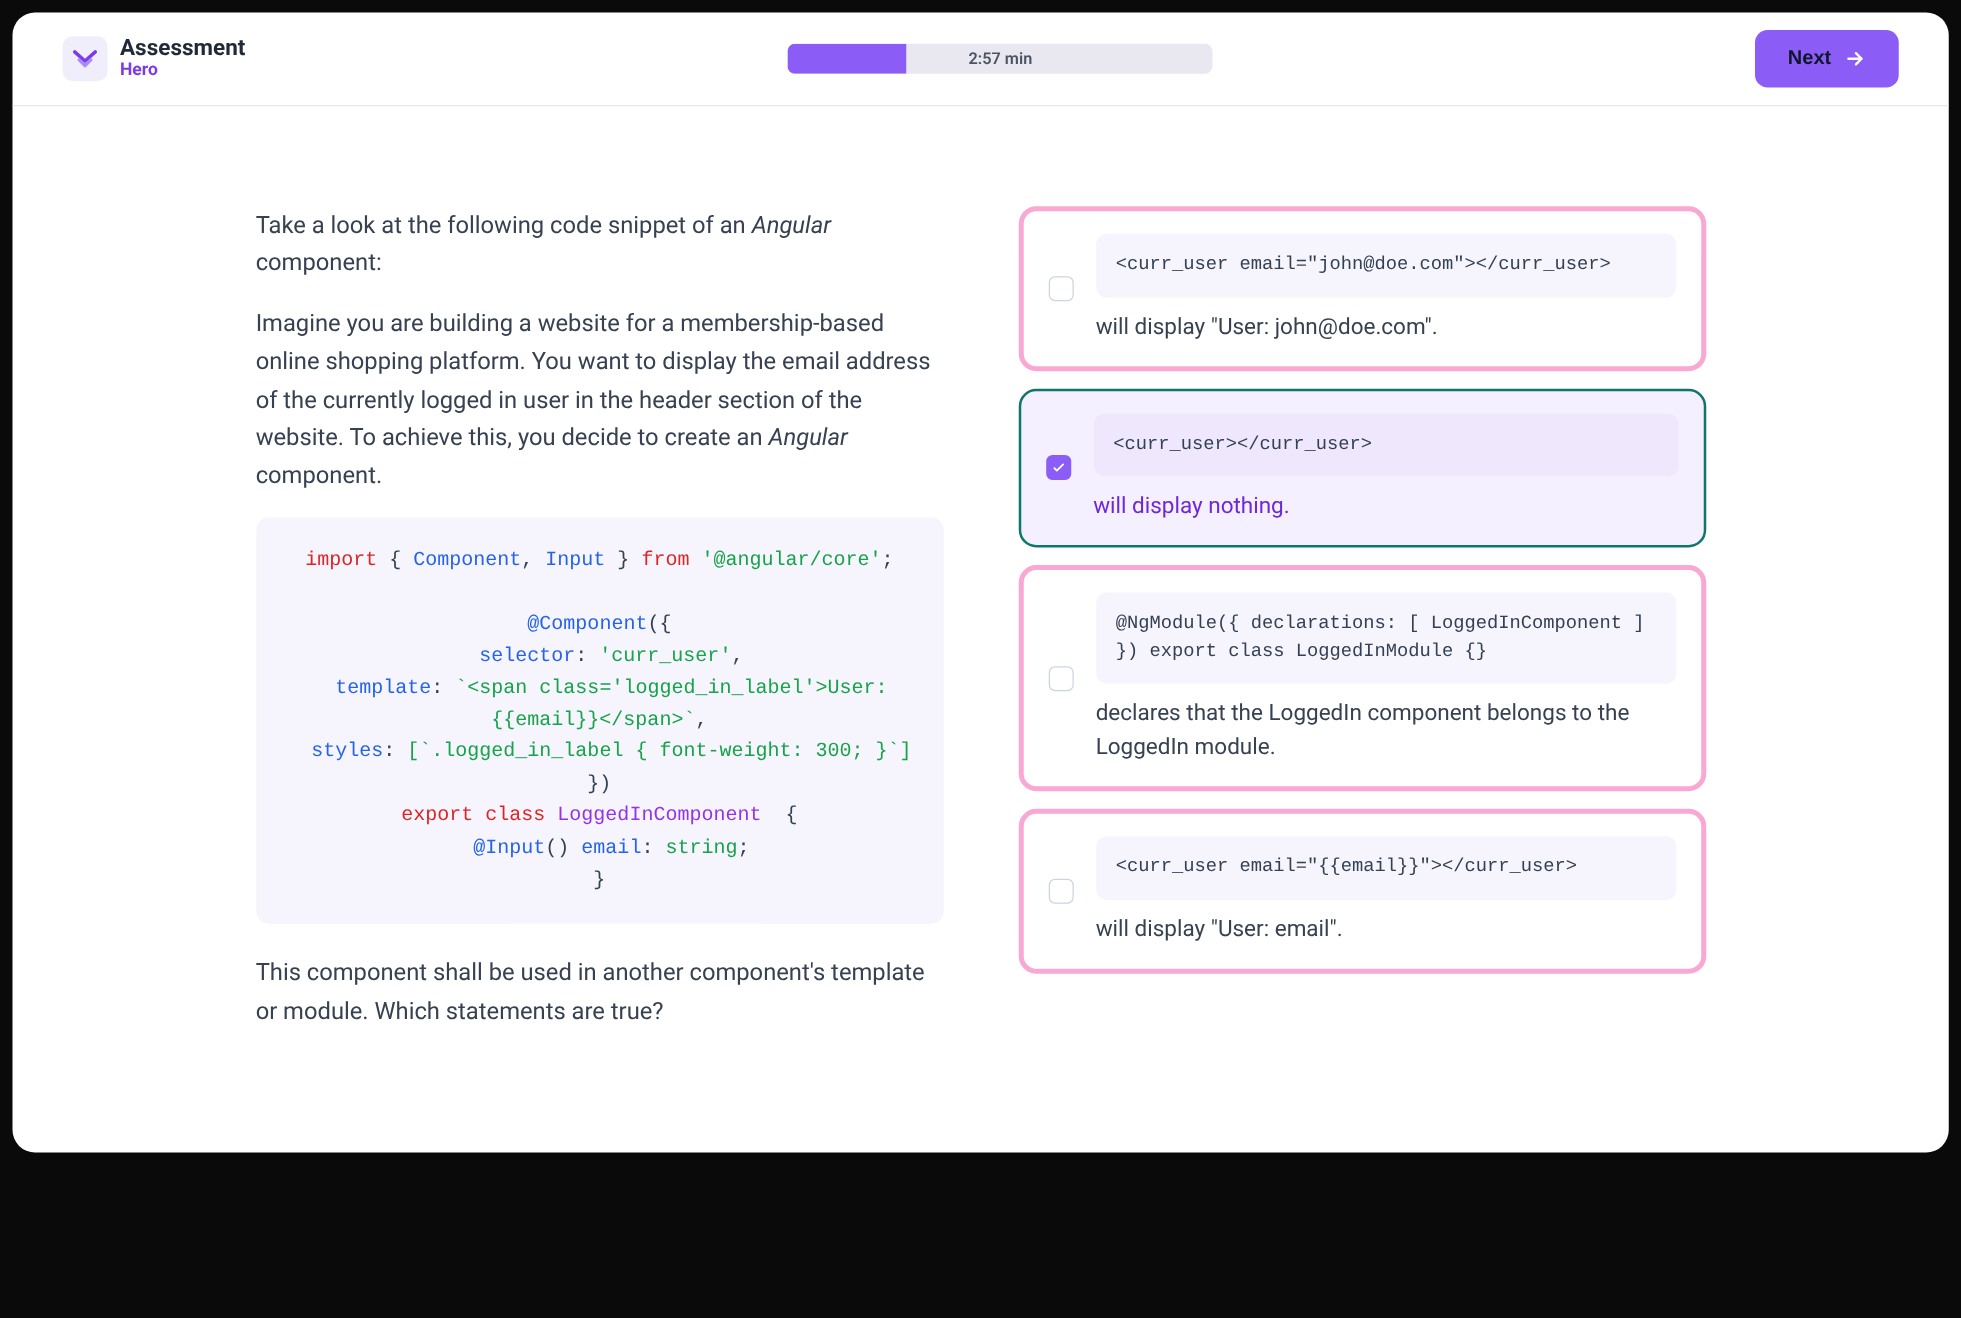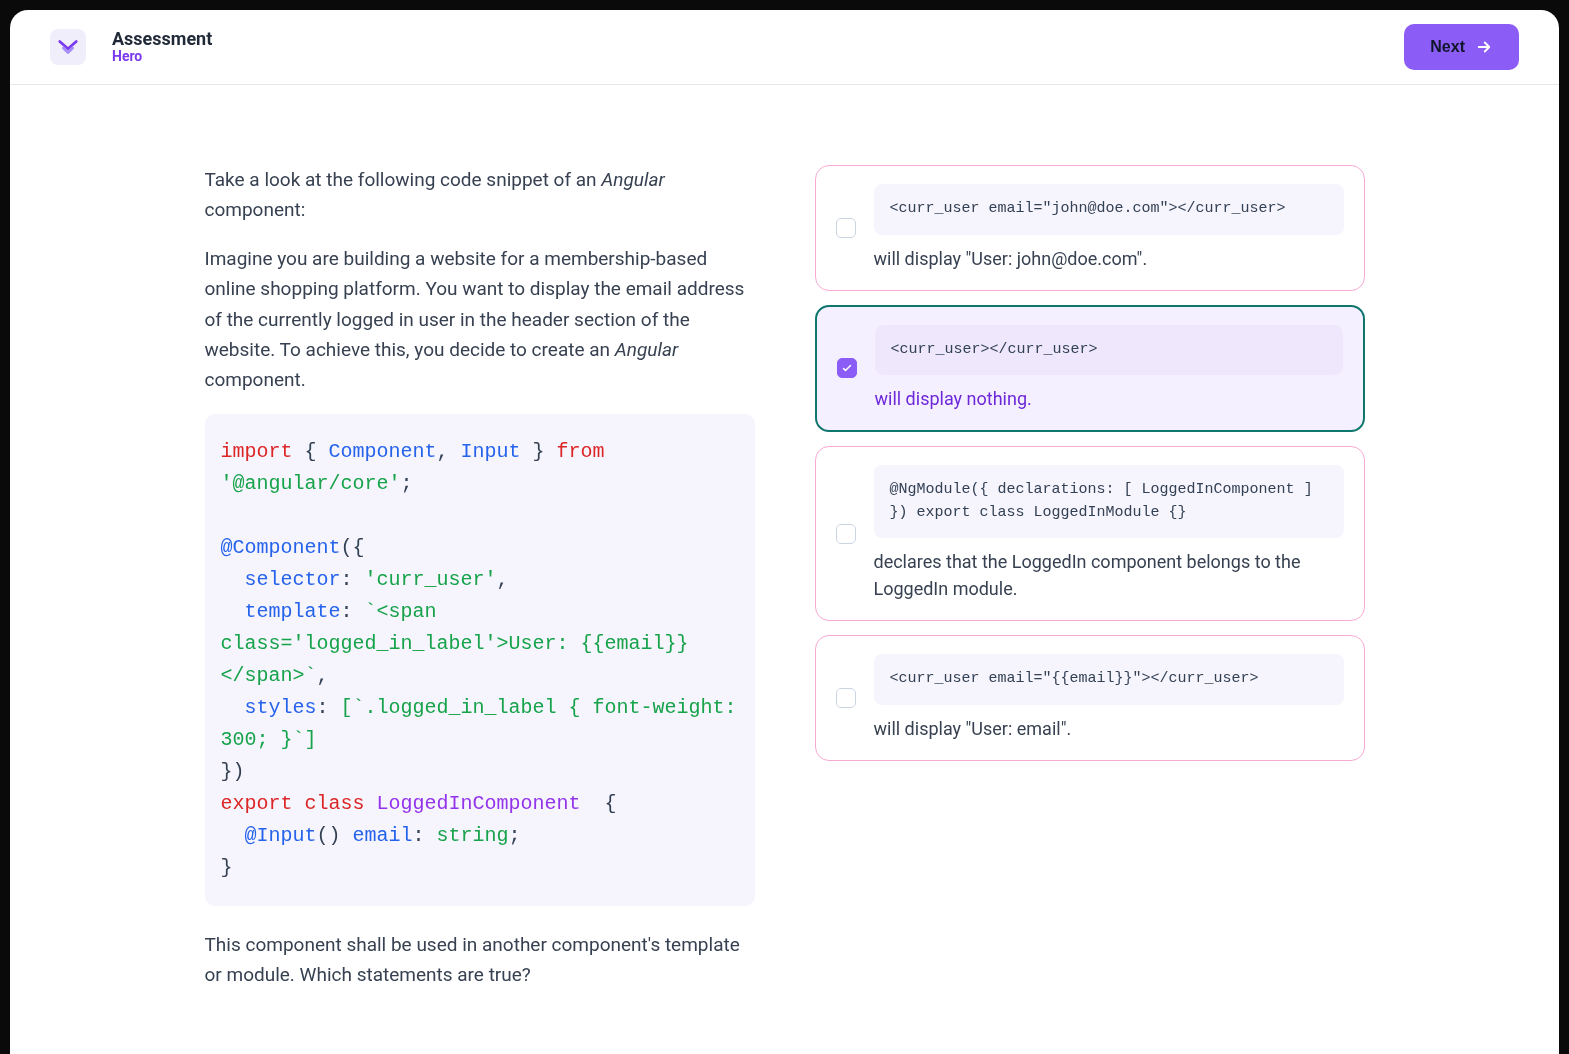--- a/index.html
+++ b/index.html
@@ -18,21 +18,21 @@
   .topbar {
     display: flex;
     align-items: center;
     justify-content: space-between;
     padding: 14px 40px;
     border-bottom: 1px solid #e5e7eb;
   }
   .brand {
     display: flex;
     align-items: center;
-    gap: 26px;
+    gap: 10px;
   }
   .brand-icon {
     width: 36px;
     height: 36px;
     border-radius: 8px;
     background: #f1eefb;
     display: flex;
     align-items: center;
     justify-content: center;
   }
@@ -91,43 +91,44 @@
     color: #374151;
     line-height: 1.6;
     margin-bottom: 18px;
   }
   .para em { font-style: italic; }
   .code-block {
     background: #f6f4fc;
     border-radius: 10px;
     padding: 22px 16px;
     font-family: "SFMono-Regular", Consolas, "Liberation Mono", Menlo, monospace;
-    font-size: 20px;
+    font-size: 16px;
     line-height: 1.6;
     color: #334155;
     margin-bottom: 24px;
     white-space: pre-wrap;
     word-break: break-word;
+    text-align: center;
   }
   .code-block .kw { color: #dc2626; }
   .code-block .cls { color: #2563eb; }
   .code-block .attr { color: #2563eb; }
   .code-block .str { color: #16a34a; }
   .code-block .ann { color: #2563eb; }
   .code-block .type { color: #16a34a; }
   .code-block .name { color: #9333ea; }
   .section-label {
     font-size: 15px;
     font-weight: 600;
     letter-spacing: 0.04em;
     color: #6b7280;
     margin-bottom: 18px;
   }
   .answer {
-    border: 1px solid #f9a8d4;
+    border: 4px solid #f9a8d4;
     border-radius: 14px;
     padding: 18px 20px;
     display: flex;
     align-items: center;
     gap: 18px;
     margin-bottom: 14px;
     cursor: pointer;
     background: #fff;
   }
   .answer.selected {
@@ -182,20 +183,24 @@
           <path d="M3 6 L12 14 L21 6" stroke="#7c3aed" stroke-width="3" stroke-linecap="round" stroke-linejoin="round"></path>
           <path d="M7 13 L12 18 L17 13" stroke="#a78bfa" stroke-width="3" stroke-linecap="round" stroke-linejoin="round"></path>
         </svg>
       </div>
       <div class="brand-text">
         <div class="brand-line1">Assessment</div>
         <div class="brand-line2">Hero</div>
       </div>
     </div>
 
+    <div class="progress-wrap">
+      <div class="progress-fill"></div>
+      <span class="progress-label">2:57 min</span>
+    </div>
 
     <button class="next-btn">
       <span>Next</span>
       <svg width="18" height="18" viewBox="0 0 24 24" fill="none">
         <path d="M5 12h14M13 6l6 6-6 6" stroke="#fff" stroke-width="2.5" stroke-linecap="round" stroke-linejoin="round"></path>
       </svg>
     </button>
   </div>
 
   <div class="content">

